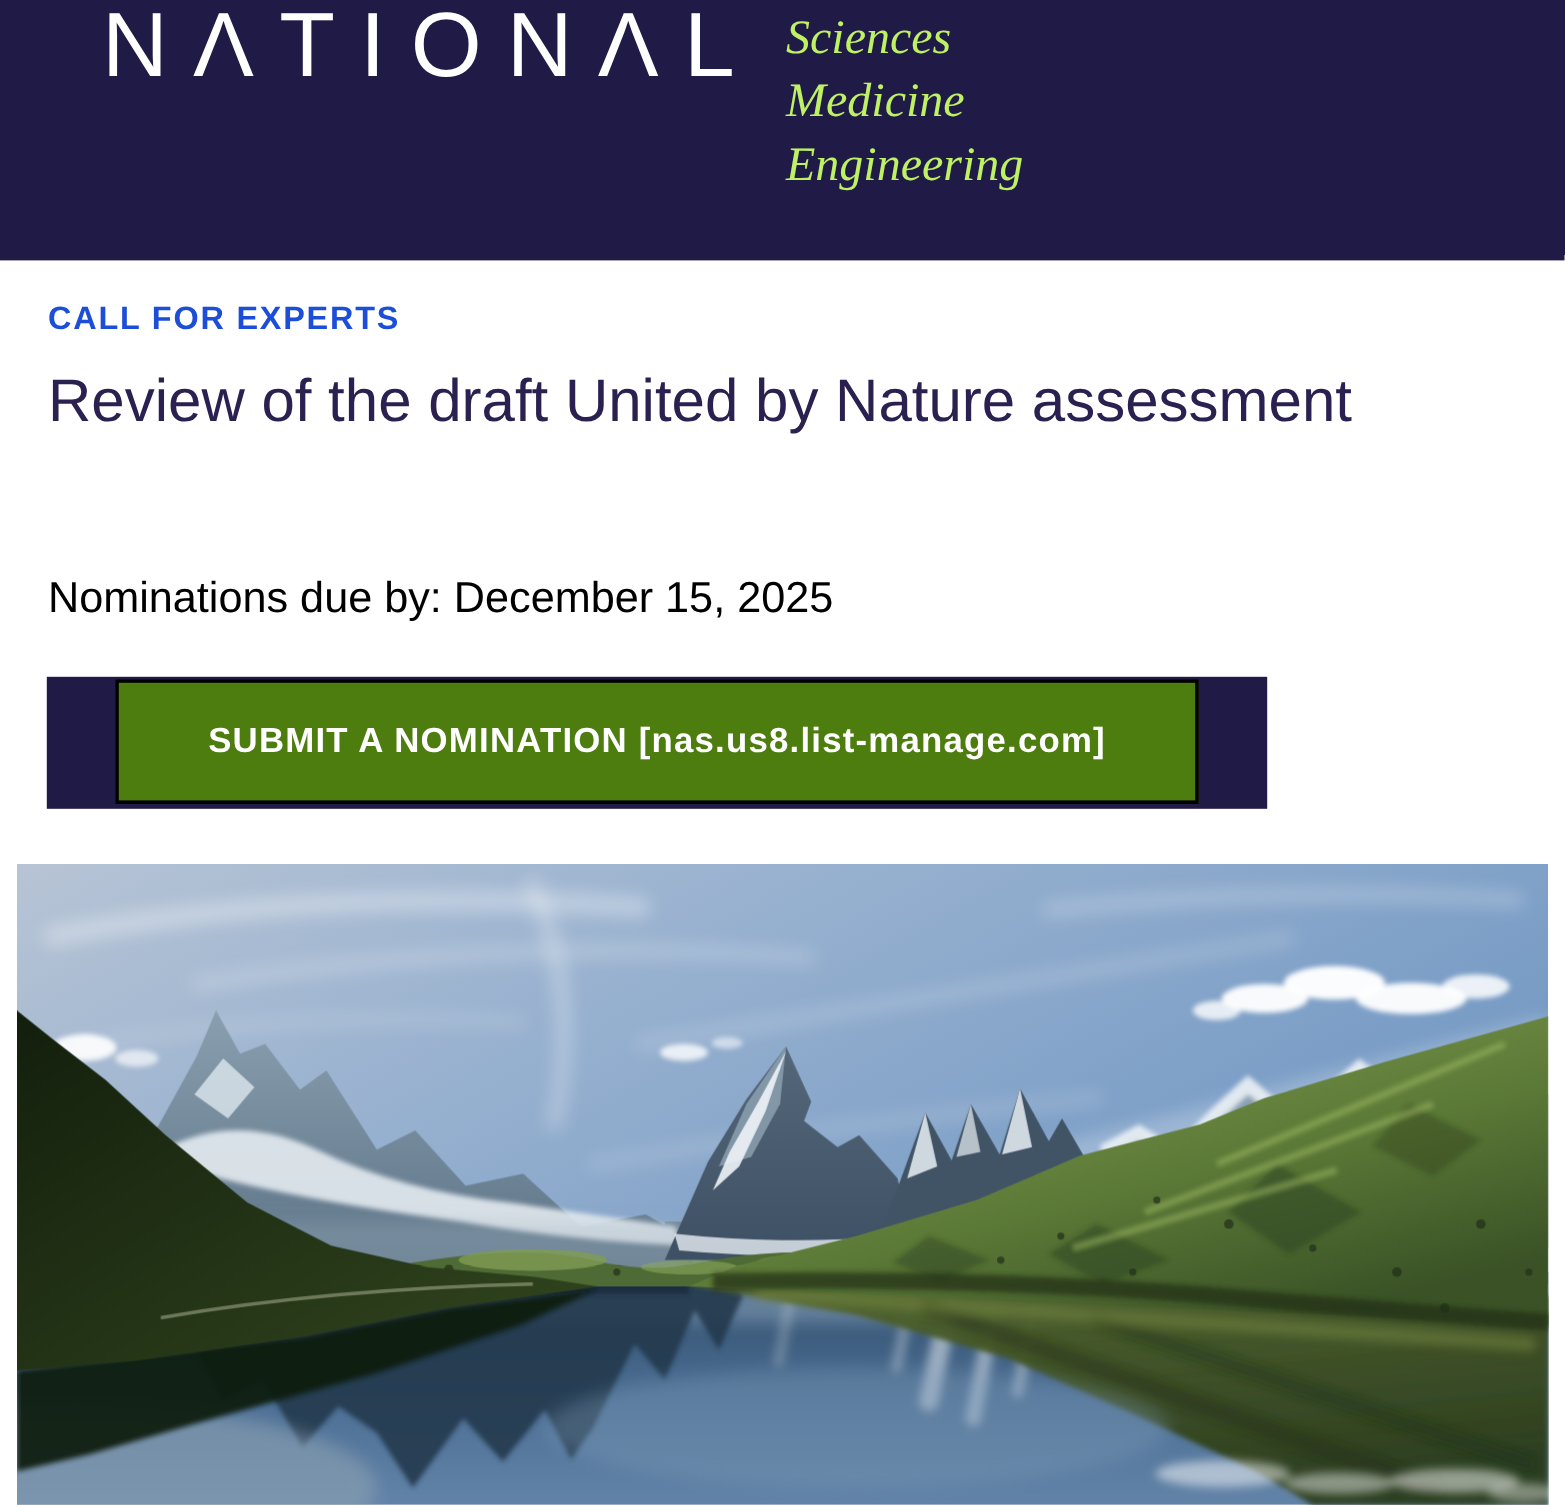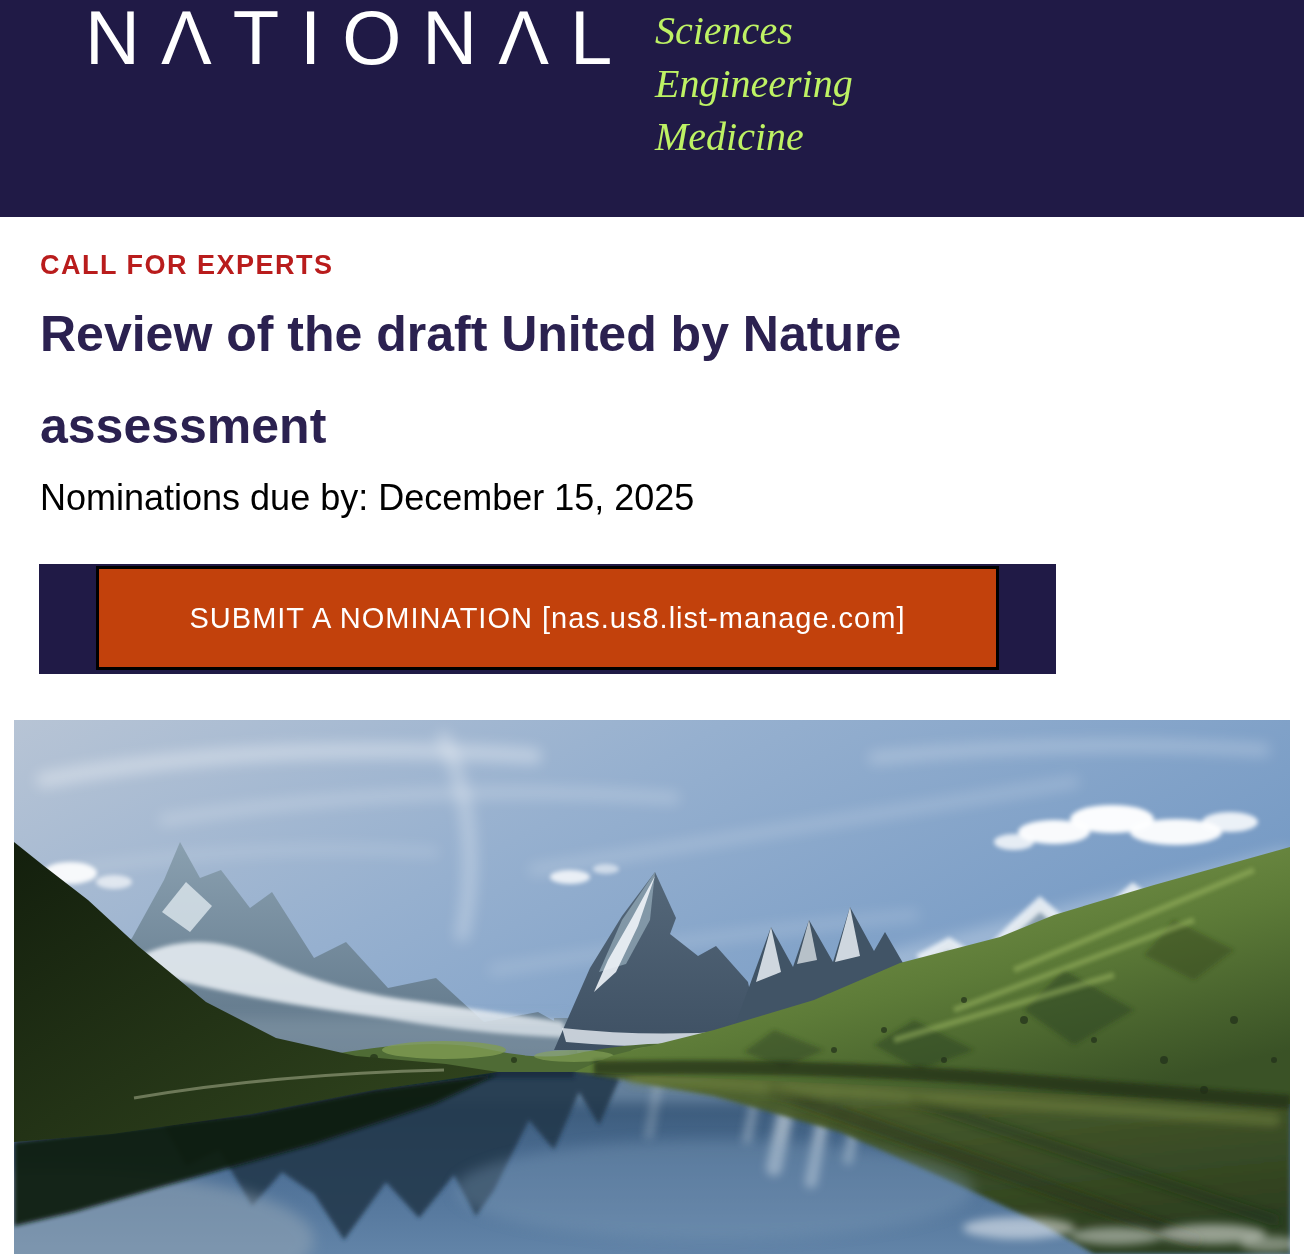--- a/index.html
+++ b/index.html
@@ -14,62 +14,62 @@
     font-size:76px; line-height:84px; font-weight:400; letter-spacing:21px;
     white-space:nowrap;
   }
   .affiliation {
     position:absolute; left:655px; top:4px; color:#bef264;
     font-family:"Liberation Serif", serif; font-style:italic;
     font-size:40px; line-height:53px;
   }
   
   .eyebrow {
-    position:absolute; left:40px; top:250px; color:#b91c1c;
+    position:absolute; left:40px; top:250px; color:#1d4ed8;
     font-size:27px; font-weight:bold; letter-spacing:1.5px;
   }
   .title {
     position:absolute; left:40px; top:288px; margin:0; max-width:1120px;
-    color:#2b2150; font-size:50px; line-height:92px; font-weight:bold;
+    color:#2b2150; font-size:50px; line-height:92px; font-weight:normal;
   }
   .deadline {
     position:absolute; left:40px; top:477px; color:#000000; font-size:36px;
   }
   
   .cta-bar {
     position:absolute; left:39px; top:564px; width:1017px; height:110px;
     background:#201a46; box-sizing:border-box; padding:2px 57px 4px;
   }
   .cta-button {
     width:100%; height:100%; box-sizing:border-box;
-    border:3px solid #000000; background:#c2410c;
+    border:3px solid #000000; background:#4d7c0f;
     display:flex; align-items:center; justify-content:center;
-    color:#ffffff; font-weight:normal; font-size:29px; letter-spacing:1px;
+    color:#ffffff; font-weight:bold; font-size:29px; letter-spacing:1px;
     white-space:nowrap; cursor:pointer;
   }
   
   .hero {
     position:absolute; left:14px; top:720px; width:1276px; height:534px;
     overflow:hidden;
   }
   .hero svg { display:block; width:1276px; height:534px; }
 </style>
 </head>
 <body>
 
 <div class="page">
 
   <div class="banner">
     <div class="wordmark">
       <div class="wm-line">NΛTIONΛL</div>
     </div>
     <div class="affiliation">
       <div>Sciences</div>
+      <div>Medicine</div>
       <div>Engineering</div>
-      <div>Medicine</div>
     </div>
   </div>
 
   <div class="eyebrow">CALL FOR EXPERTS</div>
   <h1 class="title">Review of the draft United by Nature assessment</h1>
   <div class="deadline">Nominations due by: December 15, 2025</div>
 
   <div class="cta-bar">
     <div class="cta-button">SUBMIT A NOMINATION [nas.us8.list-manage.com]</div>
   </div>

